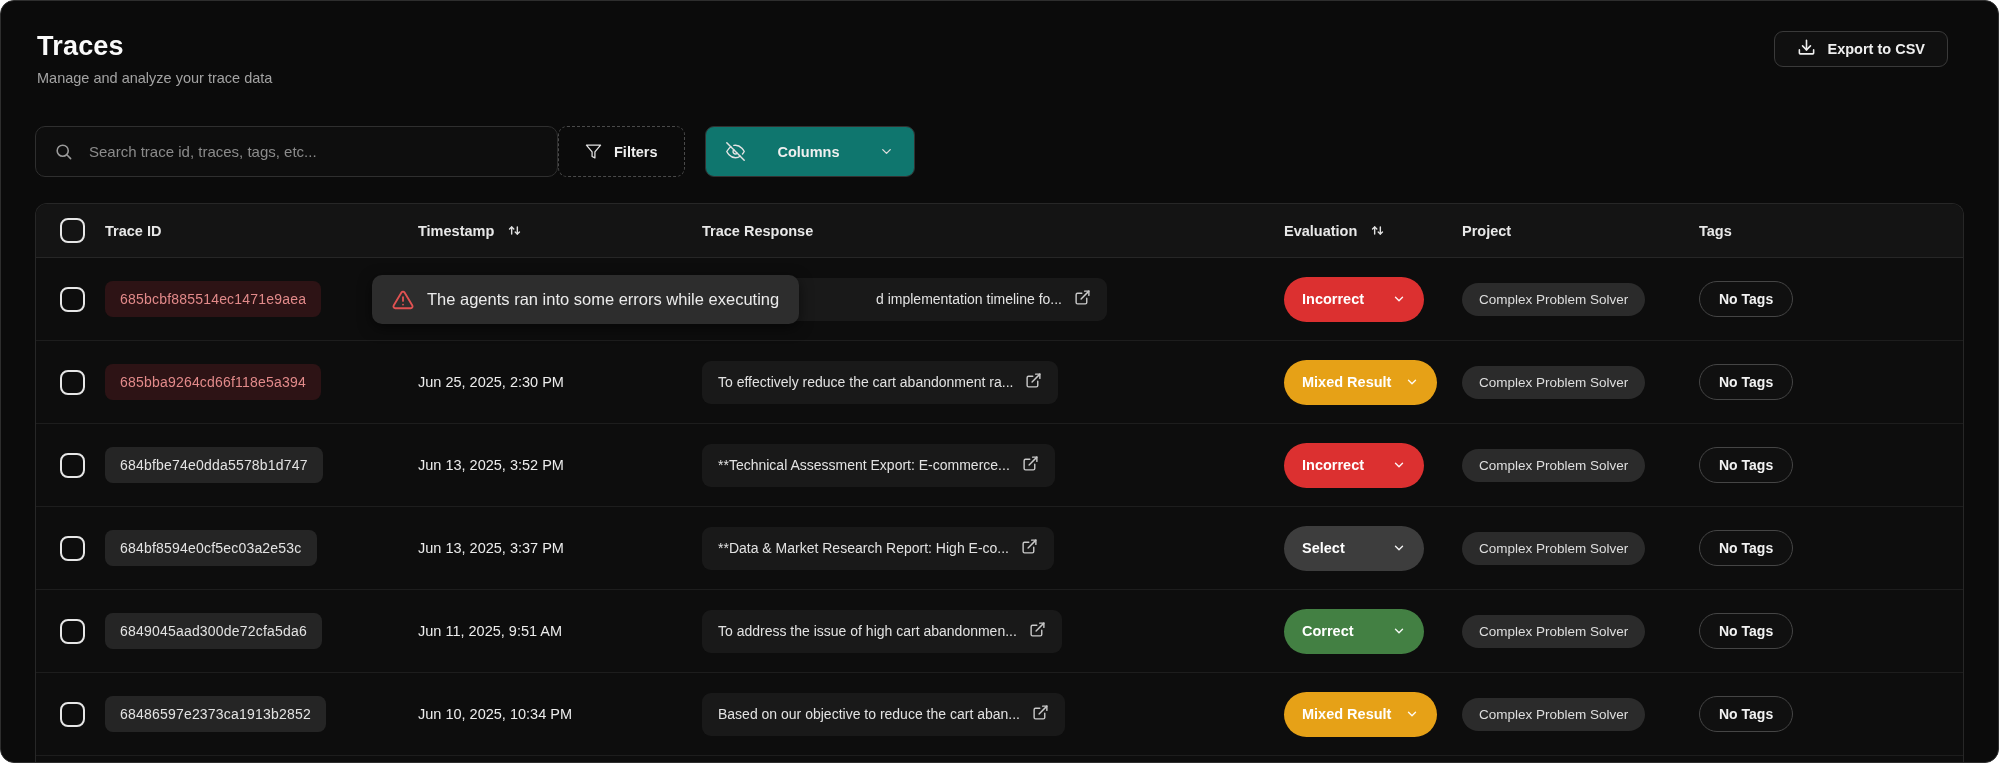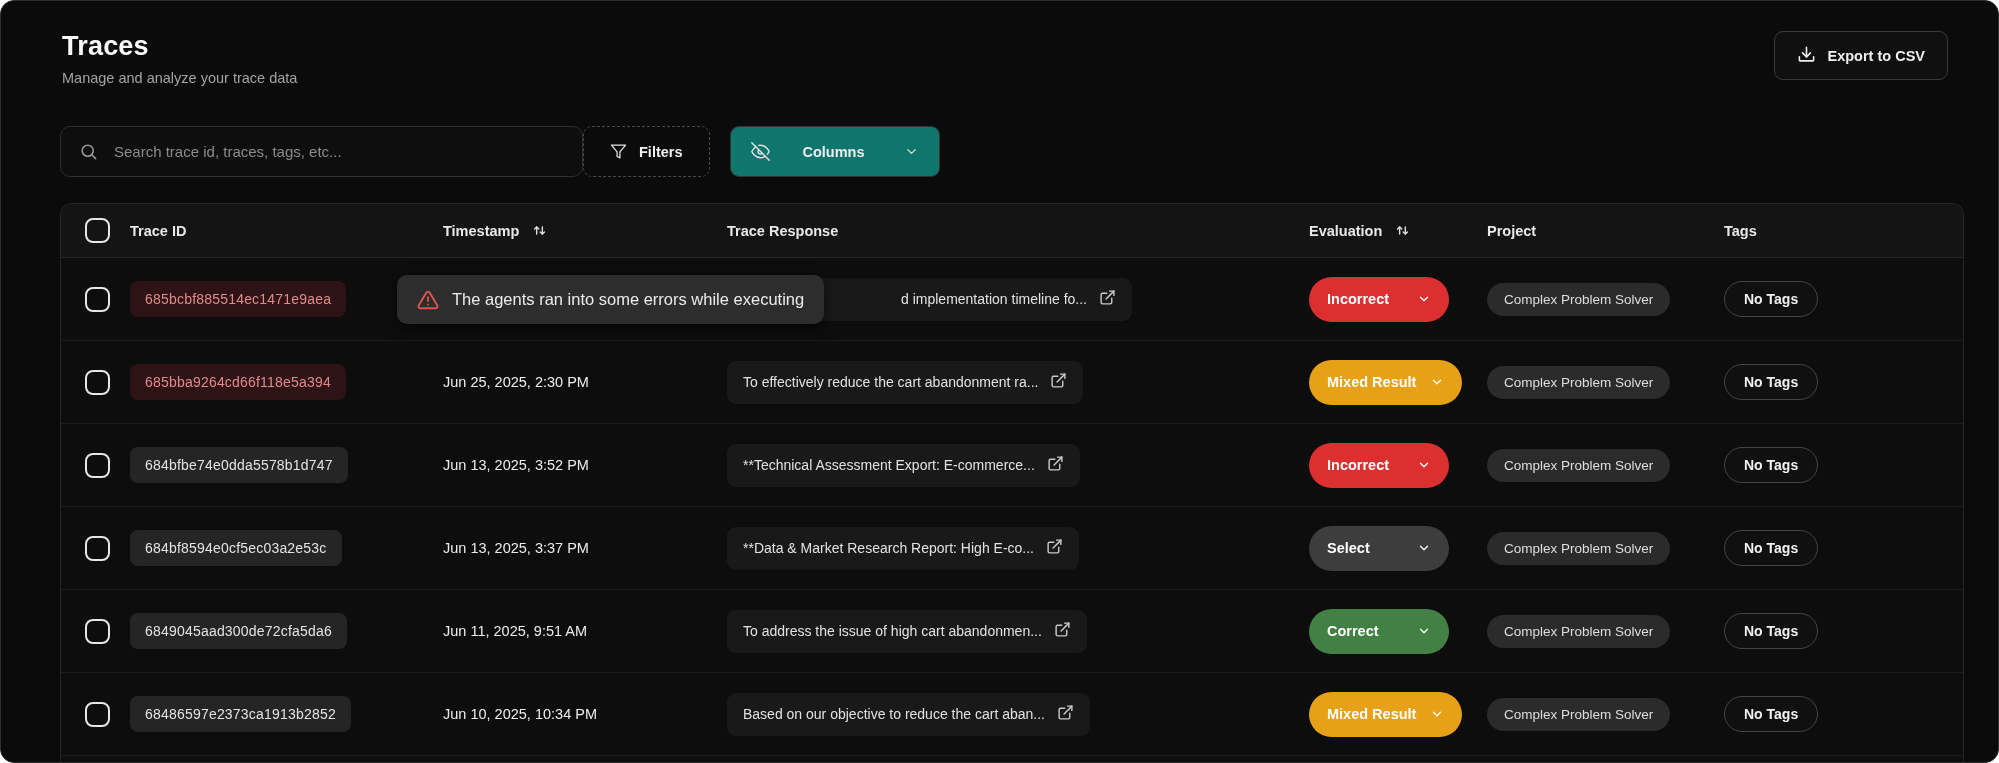--- a/index.html
+++ b/index.html
@@ -1,32 +1,32 @@
 <!DOCTYPE html>
 <html><head>
 <meta charset="utf-8">
 <style>
   html,body{margin:0;padding:0;background:#ffffff;}
   *{box-sizing:border-box;}
   .screen{
     width:1999px;height:763px;position:relative;overflow:hidden;
     background:#0b0b0b;border:1px solid #2e2e2e;border-radius:14px;
-    font-family:"Liberation Sans", sans-serif;color:#e8e8e8;padding-left:25px;
+    font-family:"Liberation Sans", sans-serif;color:#e8e8e8;
   }
   
   .top{display:flex;justify-content:space-between;align-items:flex-start;padding:30px 50px 0 36px;}
   .page-title{font-size:27px;font-weight:700;color:#fafafa;letter-spacing:.2px;}
   .page-sub{font-size:14.5px;color:#a3a3a3;margin-top:8px;}
   .btn{
     display:inline-flex;align-items:center;gap:12px;cursor:pointer;
     background:#101010;border:1px solid #3a3a3a;border-radius:9px;
     color:#efefef;font-size:14.5px;font-weight:600;
   }
   .btn svg{flex:0 0 auto;}
-  .export-btn{height:49px;padding:0 22px;}
+  .export-btn{height:36px;padding:0 22px;}
   
   .controls{display:flex;justify-content:flex-start;align-items:center;margin:40px 47px 0 34px;}
   .search{
     display:flex;align-items:center;gap:14px;width:523px;height:51px;
     background:#0e0e0e;border:1px solid #2f2f2f;border-radius:10px;padding:0 18px;
   }
   .search input{
     flex:1;background:transparent;border:none;outline:none;
     color:#e5e5e5;font-size:15px;font-family:"Liberation Sans",sans-serif;
   }

